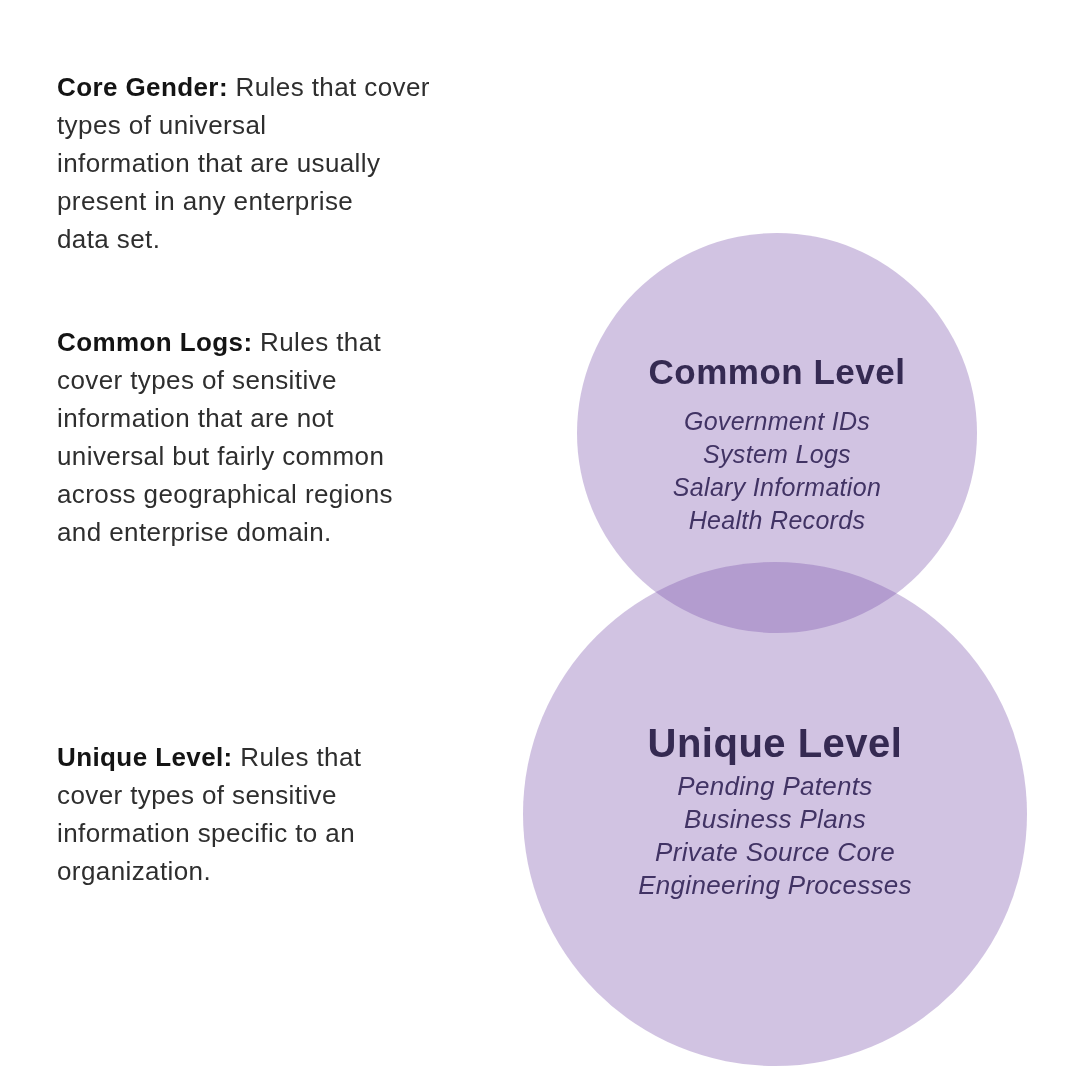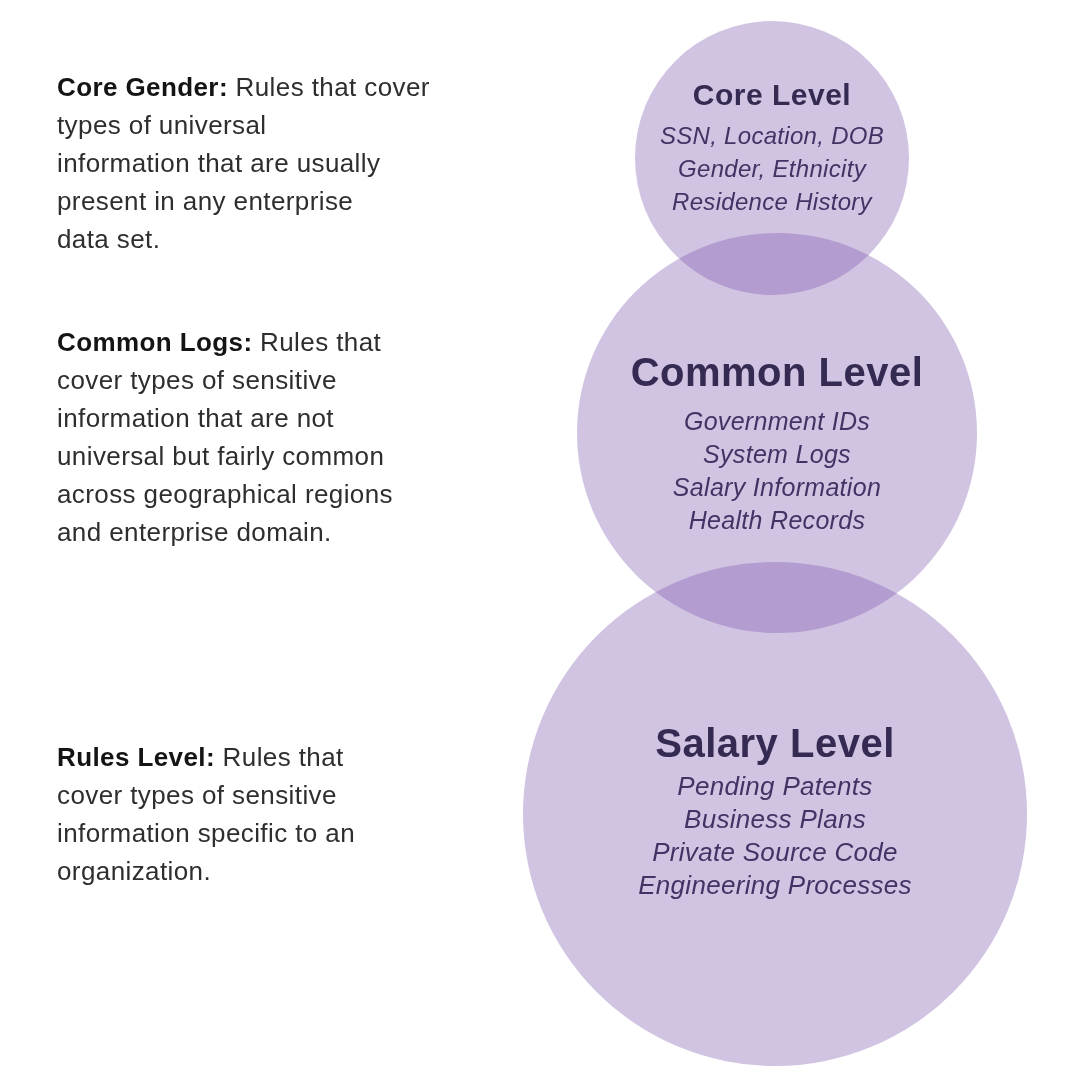--- a/index.html
+++ b/index.html
@@ -60,21 +60,21 @@
     width: 504px; height: 504px;
     padding-top: 157px;
   }
 
   .circle-title {
     font-weight: 700;
     color: var(--circle-title-color, #352a52);
     letter-spacing: 0.5px;
   }
   .circle-core   .circle-title { font-size: 30px; line-height: 36px; }
-  .circle-common .circle-title { font-size: 40px; line-height: 42px; }
+  .circle-common .circle-title { font-size: 35px; line-height: 42px; }
   .circle-unique .circle-title { font-size: 40px; line-height: 48px; }
 
   .circle-items {
     font-style: italic;
     white-space: pre-line;
     color: var(--circle-item-color, #413364);
     line-height: 33px;
     letter-spacing: 0.3px;
   }
   .circle-core   .circle-items { font-size: 24px; margin-top: 6px; }
@@ -97,42 +97,36 @@
   <div class="desc desc-common">
     <span class="desc-label">Common Logs:</span><span class="desc-text"> Rules that
 cover types of sensitive
 information that are not
 universal but fairly common
 across geographical regions
 and enterprise domain.</span>
   </div>
 
   <div class="desc desc-unique">
-    <span class="desc-label">Rules Level:</span><span class="desc-text"> Rules that
+    <span class="desc-label">Unique Level:</span><span class="desc-text"> Rules that
 cover types of sensitive
 information specific to an
 organization.</span>
   </div>
 
-  <div class="circle circle-core">
-    <div class="circle-title">Core Level</div>
-    <div class="circle-items">SSN, Location, DOB
-Gender, Ethnicity
-Residence History</div>
-  </div>
 
   <div class="circle circle-common">
     <div class="circle-title">Common Level</div>
     <div class="circle-items">Government IDs
 System Logs
 Salary Information
 Health Records</div>
   </div>
 
   <div class="circle circle-unique">
-    <div class="circle-title">Salary Level</div>
+    <div class="circle-title">Unique Level</div>
     <div class="circle-items">Pending Patents
 Business Plans
-Private Source Code
+Private Source Core
 Engineering Processes</div>
   </div>
 
 </div>
 
 </body></html>

